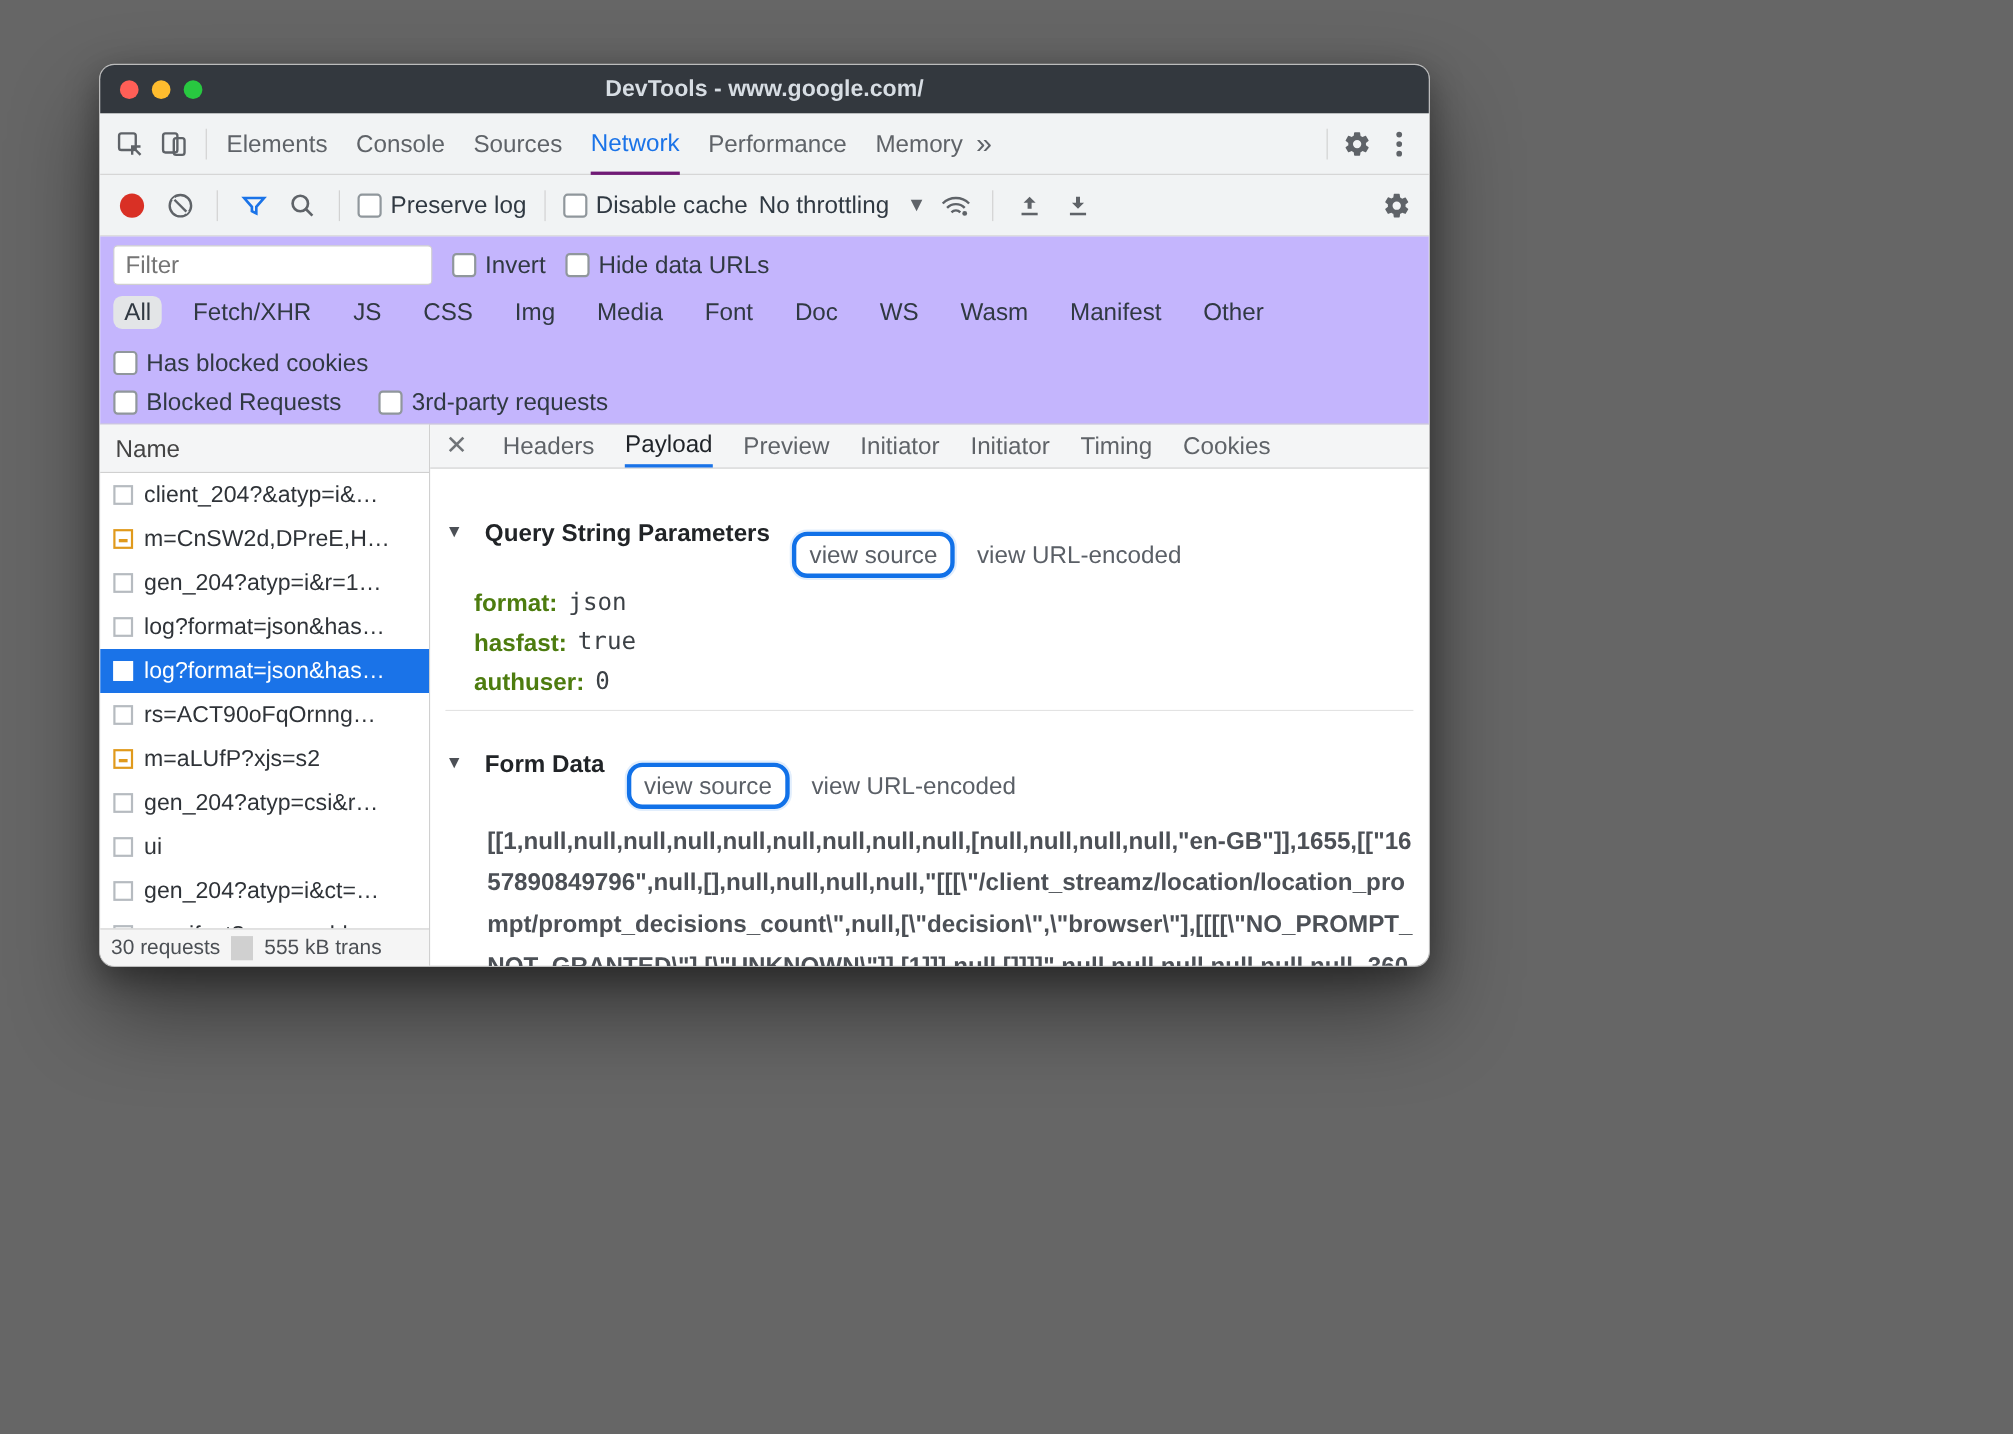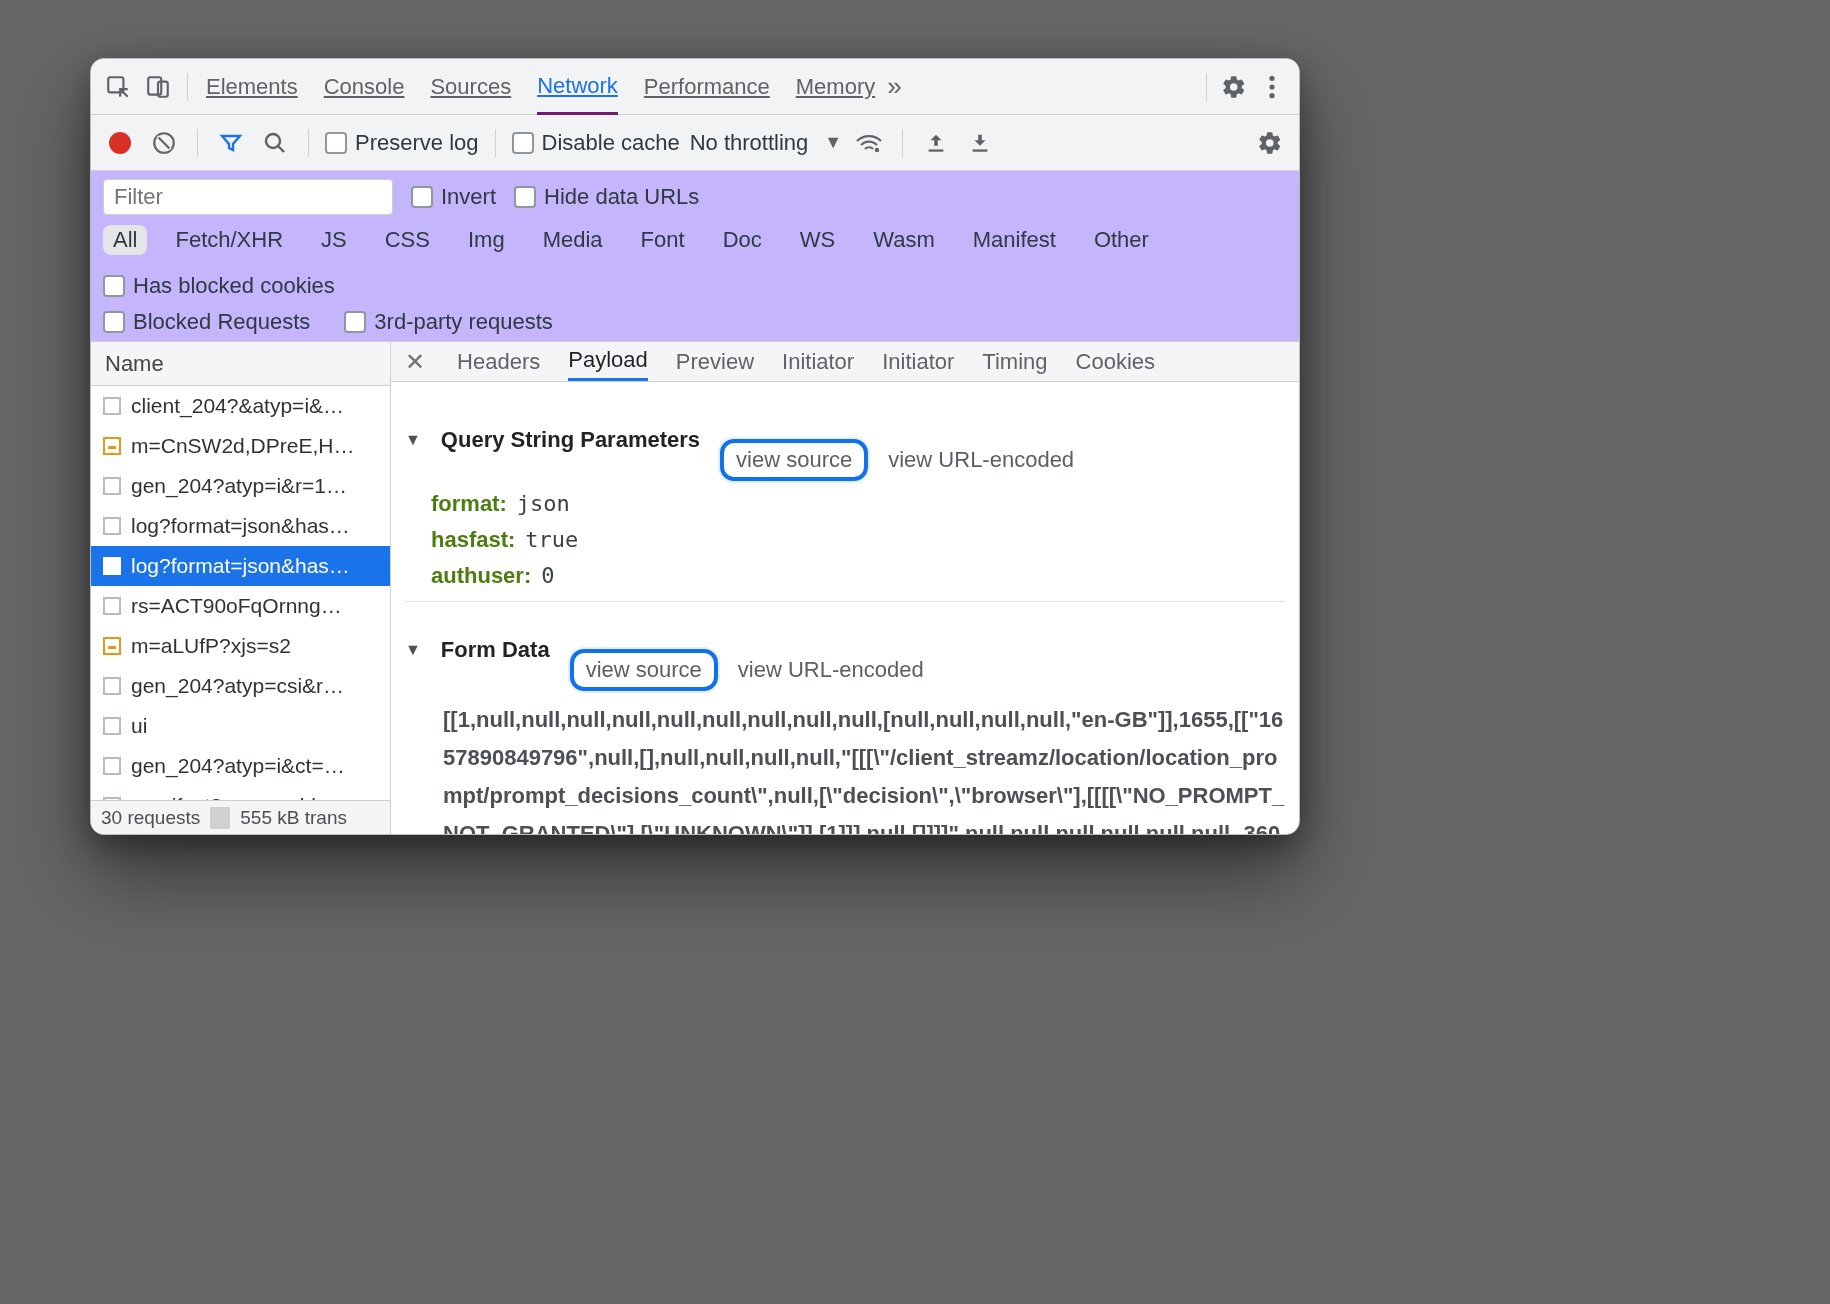--- a/index.html
+++ b/index.html
@@ -47,21 +47,21 @@
     height: 56px;
     border-bottom: 1px solid #d0d0d0;
     background: #f1f3f4;
     padding: 0 10px;
     gap: 6px;
   }
   .iconbtn { display: inline-flex; align-items: center; justify-content: center; width: 34px; height: 34px; color: #5f6368; border-radius: 4px; }
   .iconbtn svg { display: block; }
   .sep { width: 1px; height: 28px; background: #cfcfcf; margin: 0 6px; }
   .tabs { display: flex; align-items: stretch; gap: 26px; margin-left: 6px; height: 100%; }
-  .tab { display: flex; align-items: center; color: #5f6368; cursor: pointer; font-size: 22px; text-decoration: underline; }
+  .tab { display: flex; align-items: center; color: #5f6368; cursor: pointer; font-size: 22px; }
   .tab.active { color: #1a73e8; font-weight: 500; border-bottom: 3px solid #701a75; margin-bottom: -1px; }
   .right-icons { margin-left: auto; display: flex; align-items: center; gap: 4px; }
   .more-chevron { font-size: 26px; color: #5f6368; padding: 0 6px; }
 
   
   .nettool {
     display: flex; align-items: center; gap: 10px;
     height: 56px;
     background: #f1f3f4;
     border-bottom: 1px solid #d0d0d0;
@@ -149,20 +149,28 @@
   .kv .k { font-weight: 700; color: #4d7c0f; }
   .kv .v { font-family: ui-monospace, Menlo, Consolas, monospace; color: #3c4146; }
   .formdata { margin-left: 38px; margin-top: 10px; color: #4c5056; font-weight: 600; line-height: 1.72; word-break: break-all; }
 </style>
 </head>
 <body>
 
 <div class="stage">
   <div class="window">
 
+    <div class="titlebar">
+      <div class="traffic">
+        <span class="dot red"></span>
+        <span class="dot yellow"></span>
+        <span class="dot green"></span>
+      </div>
+      <div class="title">DevTools - www.google.com/</div>
+    </div>
 
     <div class="tabsrow">
       <span class="iconbtn">
         <svg width="26" height="26" viewBox="0 0 24 24" fill="none" stroke="#5f6368" stroke-width="2">
             <rect x="3" y="3" width="14" height="14" rx="2"></rect>
             <path d="M14 14l7 7M14 21l0-7 7 0"></path>
           </svg>
       </span>
       <span class="iconbtn">
         <svg width="26" height="26" viewBox="0 0 24 24" fill="none" stroke="#5f6368" stroke-width="2">

